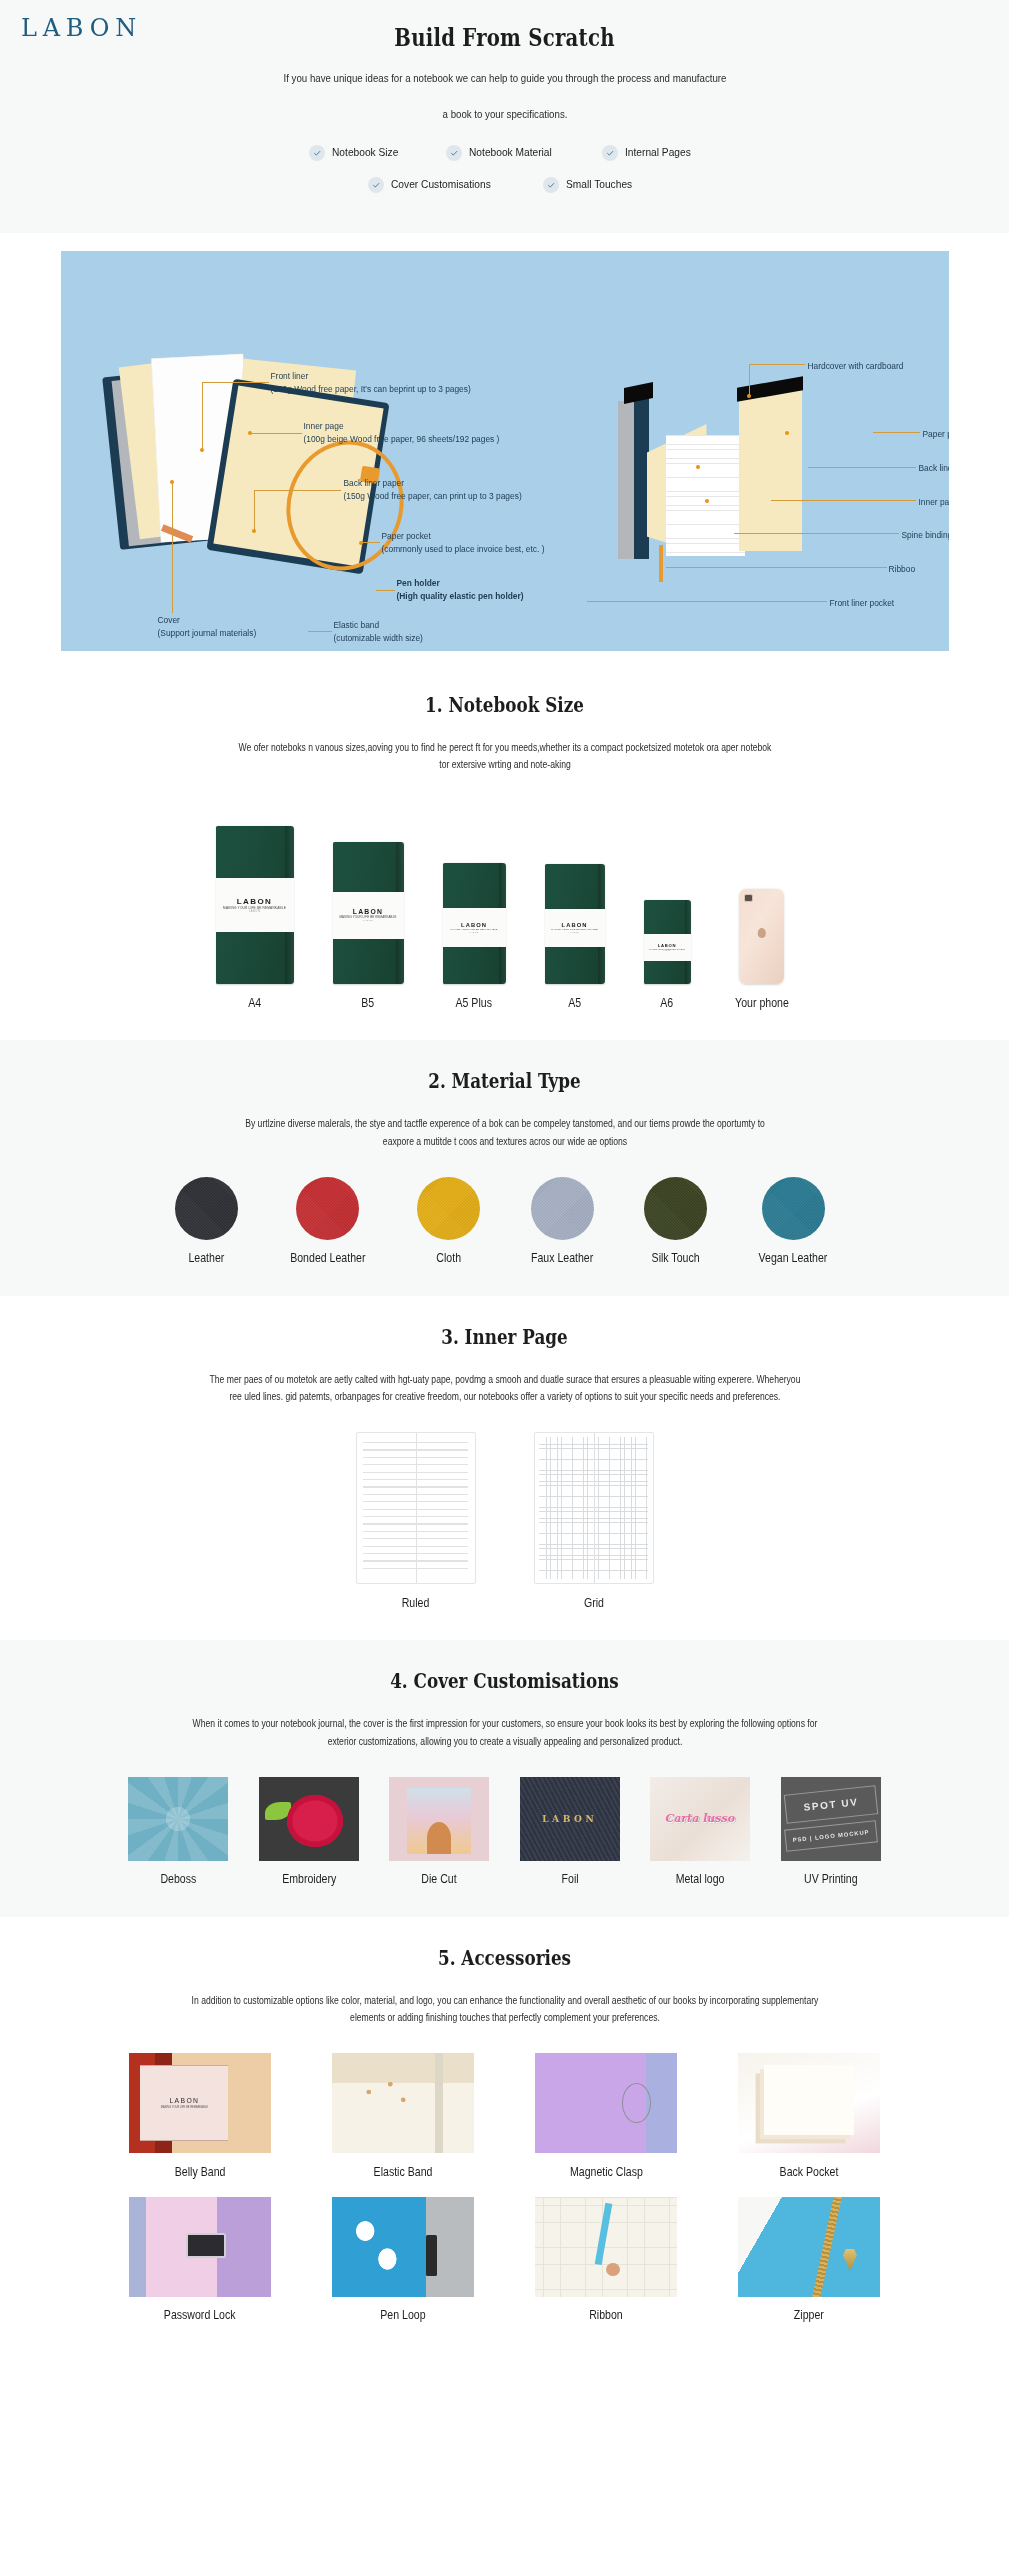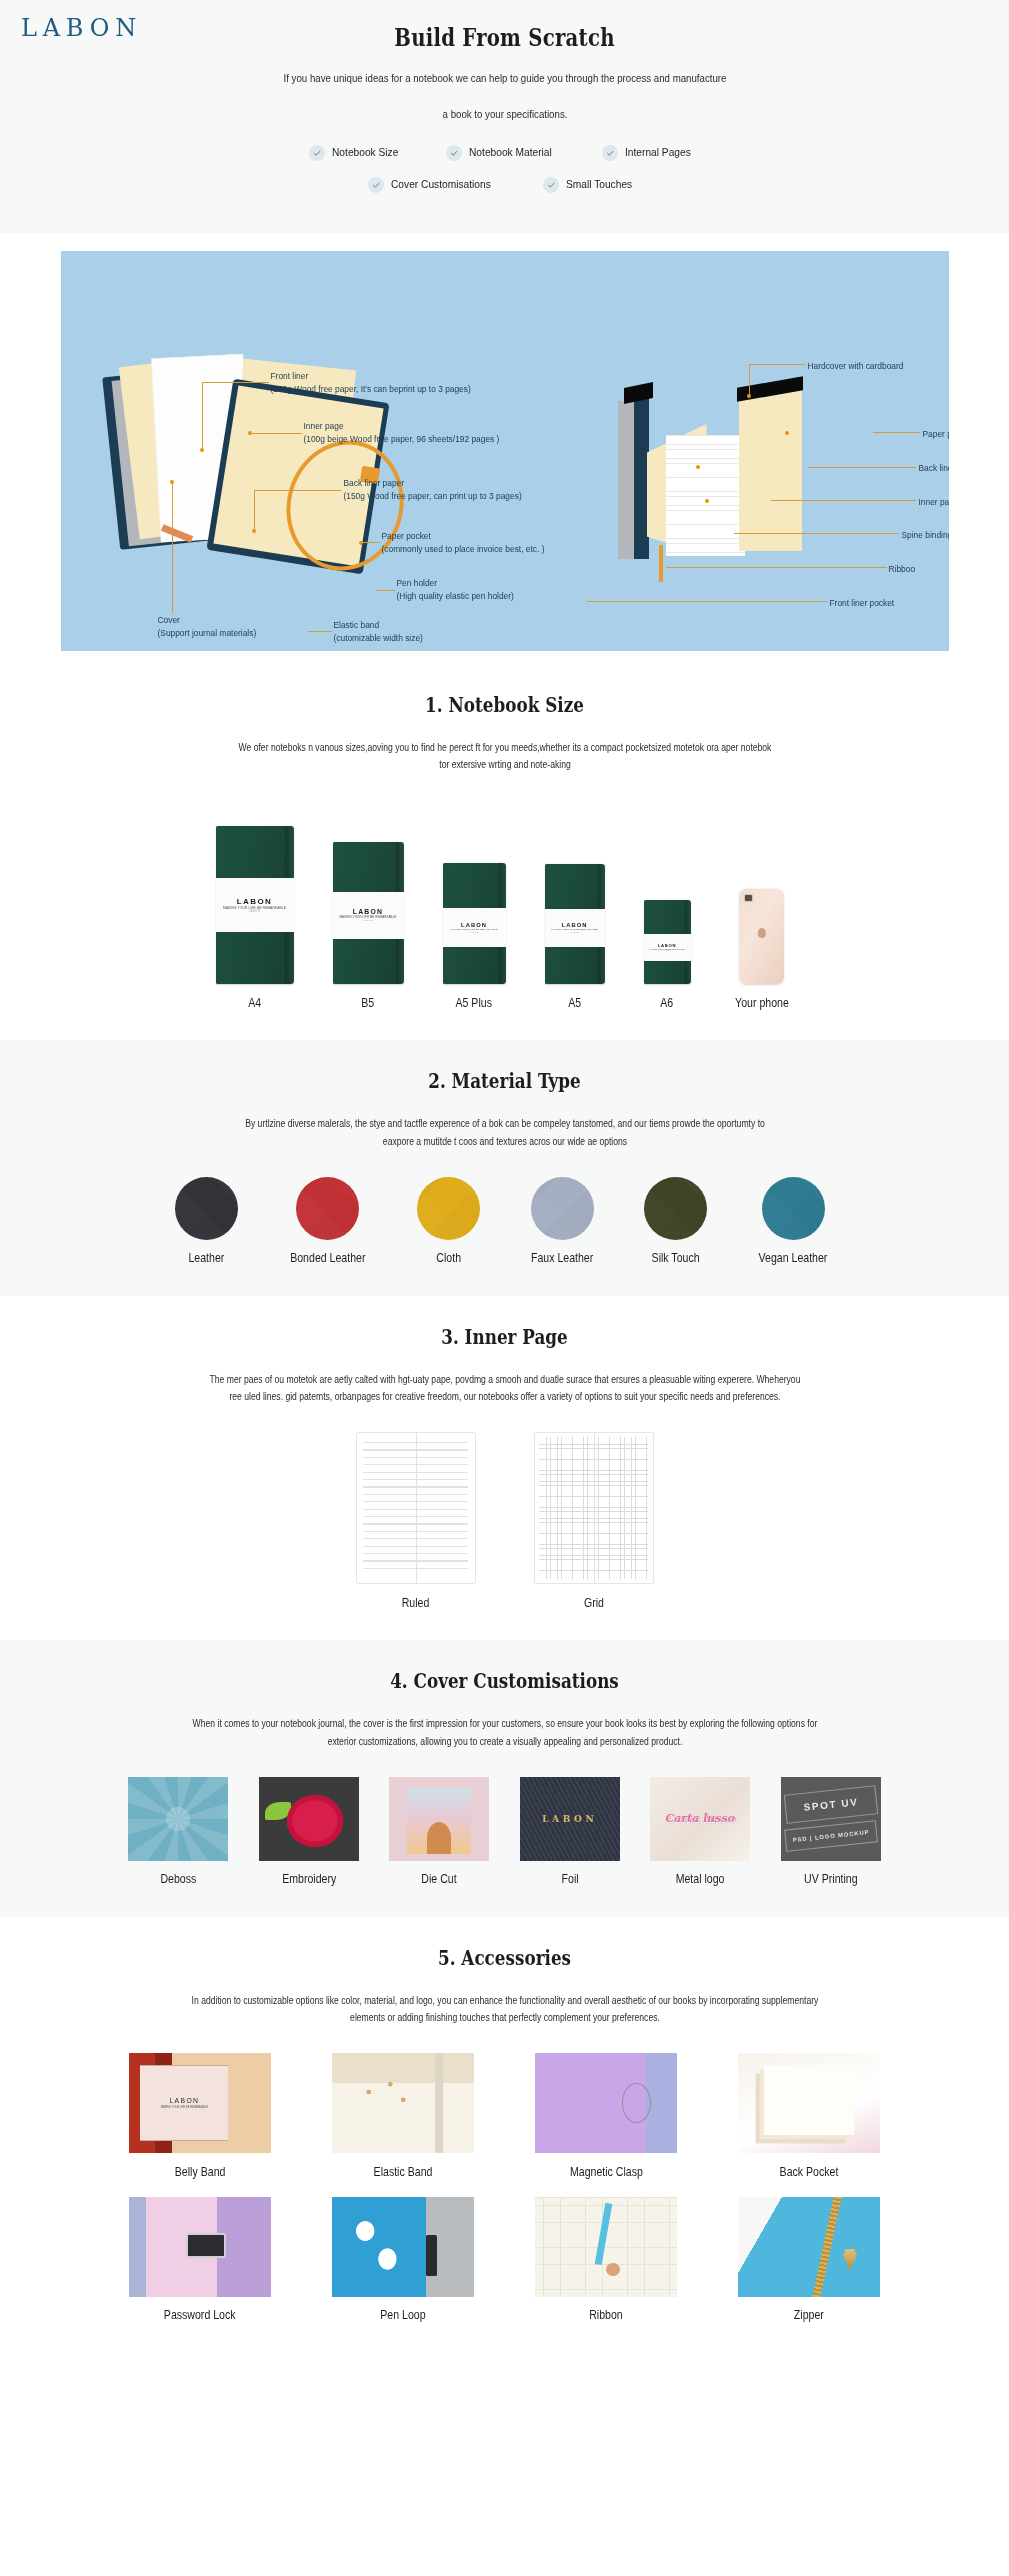--- a/index.html
+++ b/index.html
@@ -474,21 +474,21 @@
       <div class="d-line" style="left:193px; top:239px; width:0.5px; height:40px;"></div>
       <div class="d-dot" style="left:191px; top:278px;"></div>
 
       <div class="d-label" style="left:321px; top:279px;">
         <span class="t">Paper pocket</span>
         <span class="s">(commonly used to place invoice best, etc. )</span>
       </div>
       <div class="d-line" style="left:301px; top:291px; width:18px; height:0.5px;"></div>
       <div class="d-dot" style="left:298px; top:290px;"></div>
 
-      <div class="d-label" style="left:336px; top:326px;">
+      <div class="d-label" style="left:336px; top:326px;font-weight:bold;">
         <span class="t">Pen holder</span>
         <span class="s">(High quality elastic pen holder)</span>
       </div>
       <div class="d-line" style="left:315px; top:339px; width:19px; height:0.5px;"></div>
 
       <div class="d-label" style="left:273px; top:368px;">
         <span class="t">Elastic band</span>
         <span class="s">(cutomizable width size)</span>
       </div>
       <div class="d-line" style="left:247px; top:380px; width:24px; height:0.5px;"></div>

